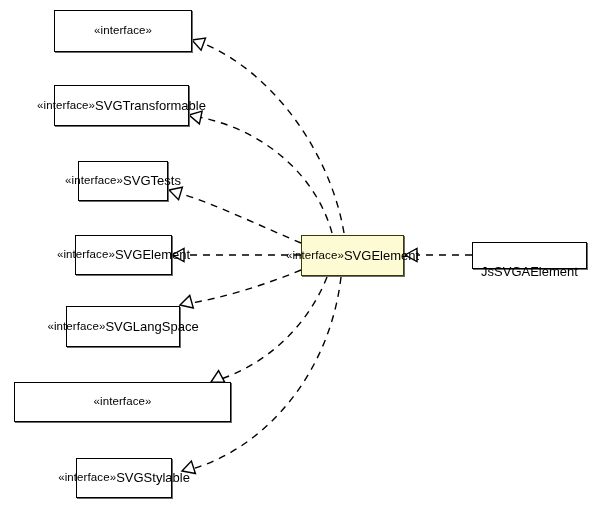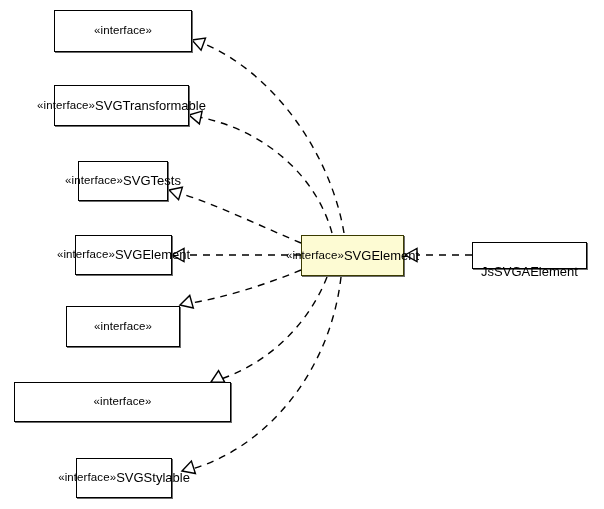--- a/index.html
+++ b/index.html
@@ -105,20 +105,21 @@
     <div class="uml-node" style="left: 78px; top: 161px; width: 90px; height: 40px;">
       <div class="stereotype">«interface»</div>
       <div class="node-name">SVGTests</div>
     </div>
     <div class="uml-node" style="left: 75px; top: 235px; width: 97px; height: 40px;">
       <div class="stereotype">«interface»</div>
       <div class="node-name">SVGElement</div>
     </div>
     <div class="uml-node" style="left: 66px; top: 306px; width: 114px; height: 41px;">
       <div class="stereotype">«interface»</div>
+      <div class="node-name">SVGLangSpace</div>
     </div>
     <div class="uml-node" style="left: 14px; top: 382px; width: 217px; height: 40px;">
       <div class="stereotype">«interface»</div>
     </div>
     <div class="uml-node" style="left: 76px; top: 458px; width: 96px; height: 40px;">
       <div class="stereotype">«interface»</div>
       <div class="node-name">SVGStylable</div>
     </div>
     <div class="uml-node highlight" style="left: 301px; top: 235px; width: 103px; height: 41px;">
       <div class="stereotype">«interface»</div>

